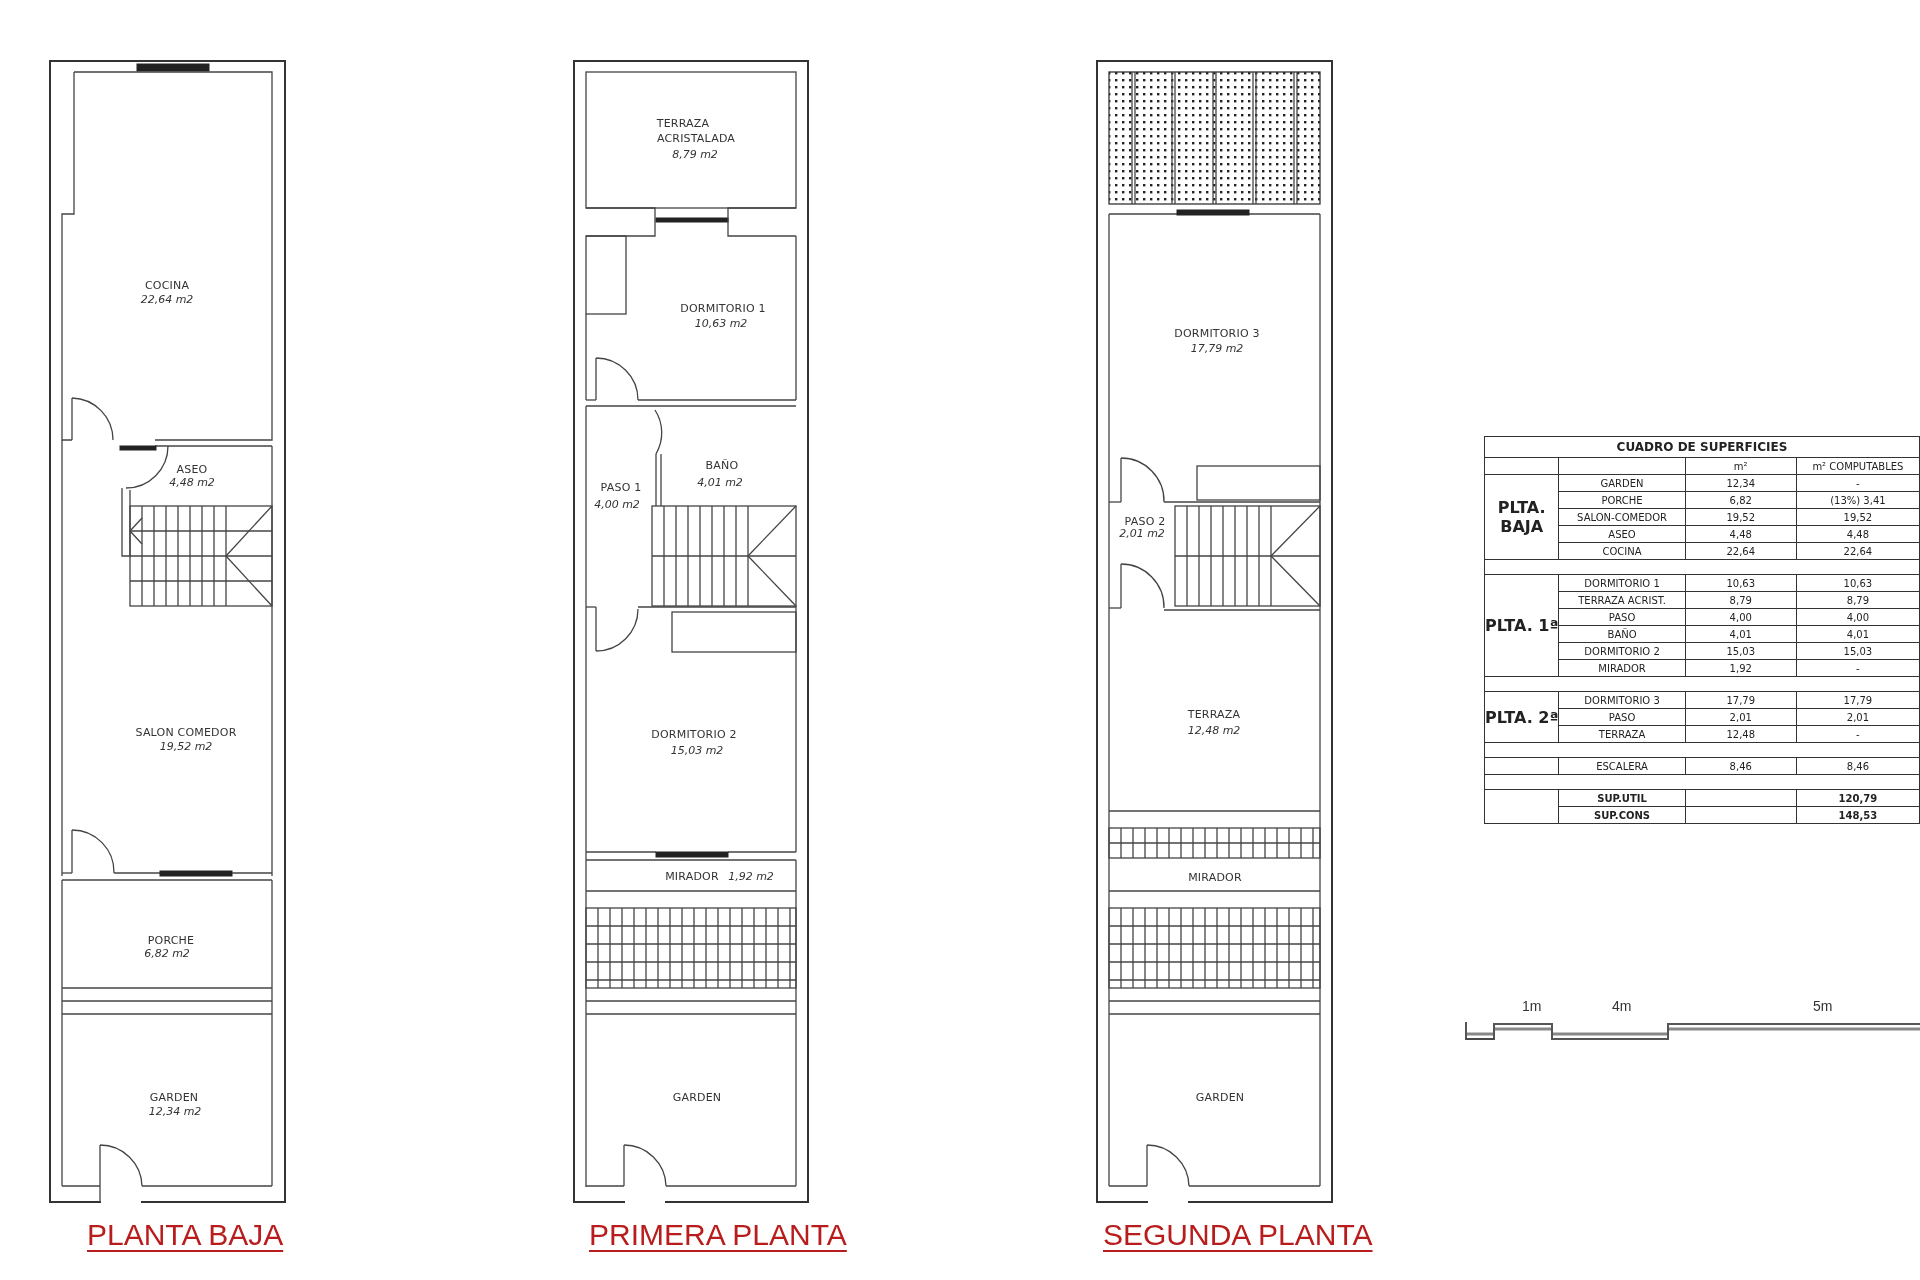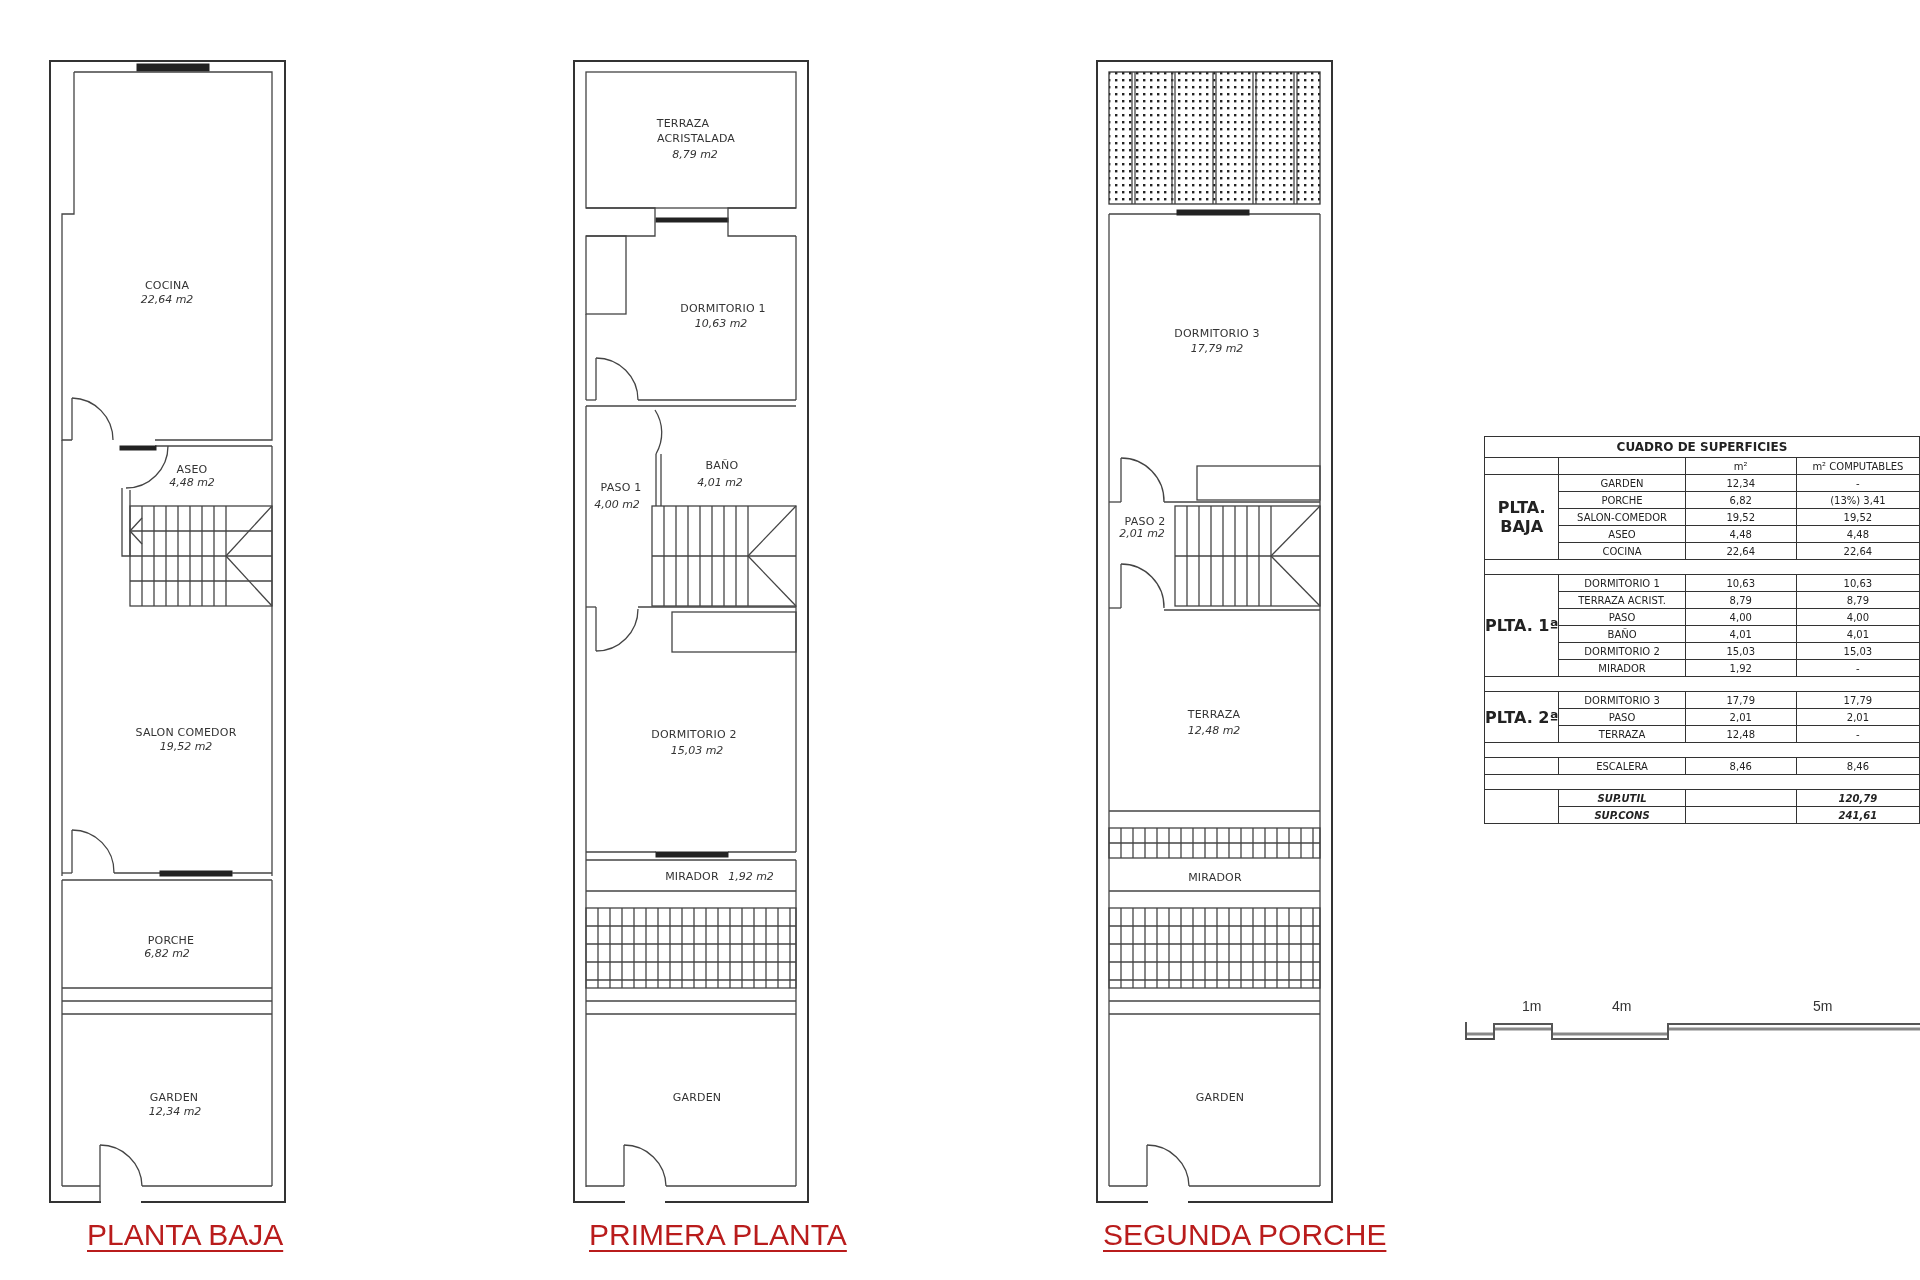--- a/index.html
+++ b/index.html
@@ -9,21 +9,21 @@
   .thin { fill: none; stroke: #444; stroke-width: 1.3; }
   .win { fill: #222; stroke: #222; stroke-width: 1; }
   .room-label { font-family: "DejaVu Sans", sans-serif; font-size: 11px; fill: #333; text-anchor: middle; letter-spacing: 0.2px; }
   .room-area { font-family: "DejaVu Sans", sans-serif; font-size: 11px; fill: #333; text-anchor: middle; font-style: italic; }
   .caption { position: absolute; font-family: "Liberation Sans", sans-serif; font-size: 30px; color: #b91c1c; text-decoration: underline; text-underline-offset: 5px; text-decoration-thickness: 2px; white-space: nowrap; }
   
   .sup-table { position: absolute; left: 1484px; top: 436px; border-collapse: collapse; font-family: "DejaVu Sans", sans-serif; font-size: 10px; color: #222; table-layout: fixed; }
   .sup-table td { border: 1.3px solid #333; height: 16px; padding: 0; text-align: center; white-space: nowrap; overflow: hidden; }
   .sup-table .title { font-weight: bold; font-size: 12px; height: 20px; margin-top: 23px; }
   .sup-table .group { font-weight: bold; font-size: 16px; }
-  .sup-table .bold { font-weight: bold; font-style: italic; }
+  .sup-table .bold { font-weight: bold; }
   .sup-table tr.spacer td { height: 14px; }
   .scale-label { position: absolute; font-family: "Liberation Sans", sans-serif; font-size: 14px; color: #333; text-align: center; }
 </style>
 </head>
 <body>
 
 <svg class="plan" width="1920" height="1280" viewBox="0 0 1920 1280">
 
   <g>
     <rect class="wall" x="50" y="61" width="235" height="1141"></rect>
@@ -323,21 +323,21 @@
     <line x1="1466" y1="1039" x2="1494" y2="1039" stroke="#444" stroke-width="1.5"></line>
   </g>
 </svg>
 
 <div class="scale-label" style="left:1522px; top:998px;">1m</div>
 <div class="scale-label" style="left:1612px; top:998px;">4m</div>
 <div class="scale-label" style="left:1813px; top:998px;">5m</div>
 
 <div class="caption" style="left:87px; top:1218px;">PLANTA BAJA</div>
 <div class="caption" style="left:589px; top:1218px;">PRIMERA PLANTA</div>
-<div class="caption" style="left:1103px; top:1218px;">SEGUNDA PORCHE</div>
+<div class="caption" style="left:1103px; top:1218px;">SEGUNDA PLANTA</div>
 
 <table class="sup-table">
   <colgroup>
     <col style="width:49px">
       <col style="width:134px">
       <col style="width:129px">
       <col style="width:130px">
   </colgroup>
   <tbody>
       <tr>
@@ -447,16 +447,16 @@
 
   <tr>
     <td rowspan="2"></td>
     <td class="bold">SUP.UTIL</td>
     <td></td>
     <td class="bold">120,79</td>
   </tr>
   <tr>
     <td class="bold">SUP.CONS</td>
     <td></td>
-    <td class="bold">241,61</td>
+    <td class="bold">148,53</td>
   </tr>
 </tbody>
   </table>
 
 </body></html>

